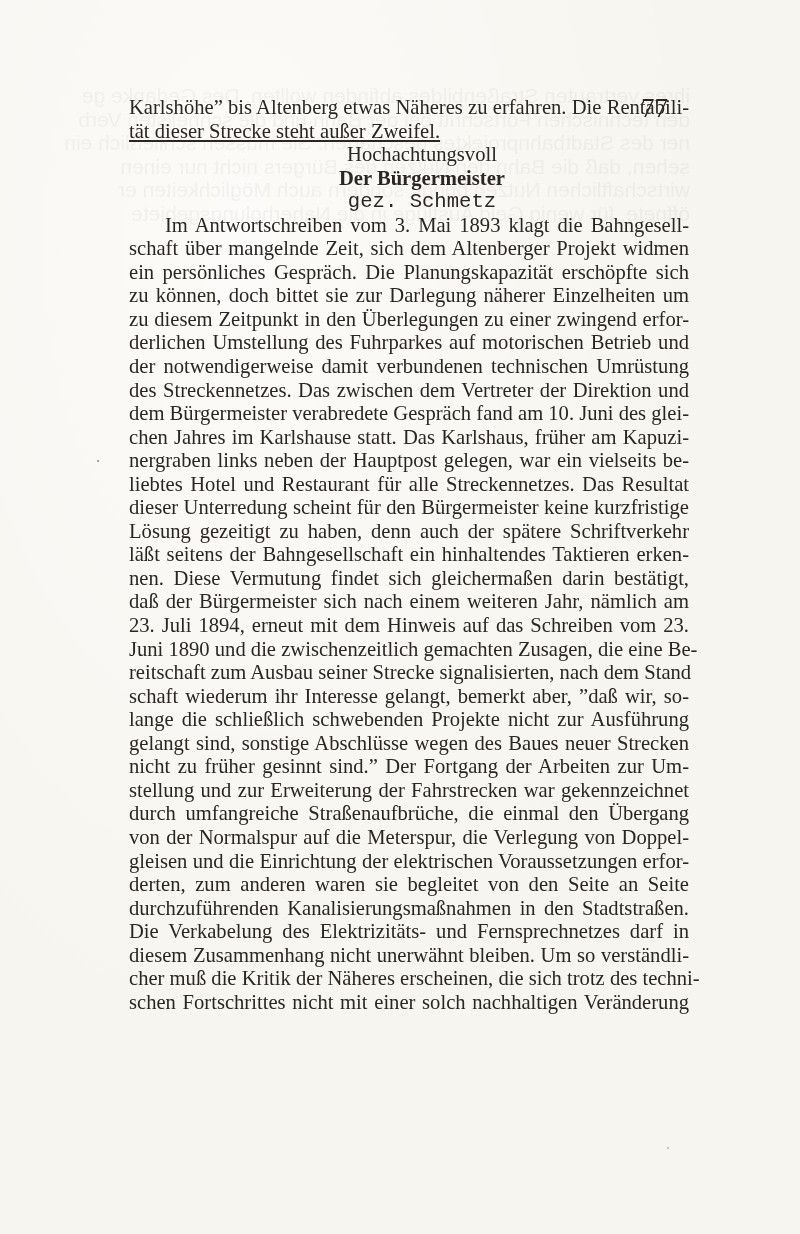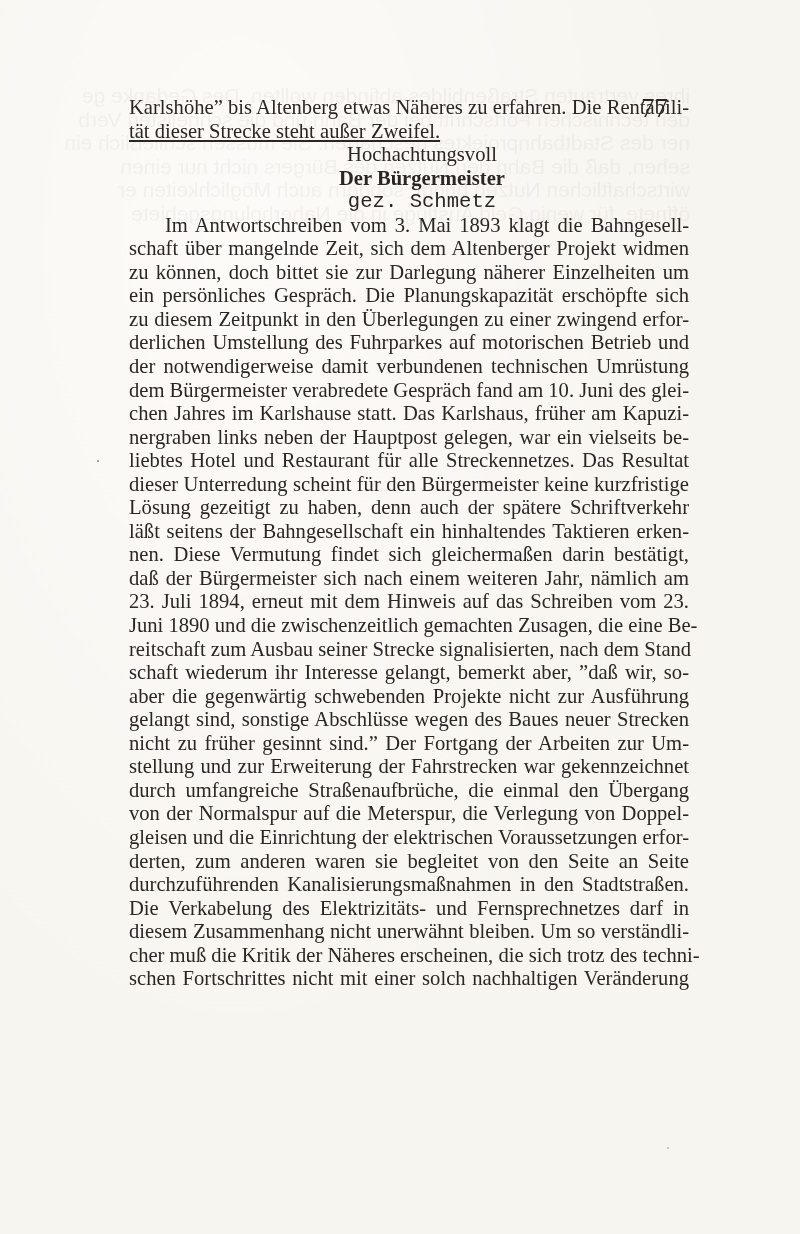--- a/index.html
+++ b/index.html
@@ -113,39 +113,40 @@
     <span class="line">Karlshöhe” bis Altenberg etwas Näheres zu erfahren. Die Rentabili-</span>
     <span class="line last">tät dieser Strecke steht außer Zweifel.</span>
 
     <span class="line center signoff-1">Hochachtungsvoll</span>
     <span class="line center signoff-2">Der Bürgermeister</span>
     <span class="line center signoff-3">gez. Schmetz</span>
 
     <div>
       <span class="line indent">Im Antwortschreiben vom 3. Mai 1893 klagt die Bahngesell-</span>
       <span class="line">schaft über mangelnde Zeit, sich dem Altenberger Projekt widmen</span>
+      <span class="line">ein persönliches Gespräch. Die Planungskapazität erschöpfte sich</span>
       <span class="line">zu können, doch bittet sie zur Darlegung näherer Einzelheiten um</span>
-      <span class="line">ein persönliches Gespräch. Die Planungskapazität erschöpfte sich</span>
       <span class="line">zu diesem Zeitpunkt in den Überlegungen zu einer zwingend erfor-</span>
       <span class="line">derlichen Umstellung des Fuhrparkes auf motorischen Betrieb und</span>
       <span class="line">der notwendigerweise damit verbundenen technischen Umrüstung</span>
+      <span class="line">des Streckennetzes. Das zwischen dem Vertreter der Direktion und</span>
       <span class="line">dem Bürgermeister verabredete Gespräch fand am 10. Juni des glei-</span>
       <span class="line">chen Jahres im Karlshause statt. Das Karlshaus, früher am Kapuzi-</span>
       <span class="line">nergraben links neben der Hauptpost gelegen, war ein vielseits be-</span>
       <span class="line">liebtes Hotel und Restaurant für alle Streckennetzes. Das Resultat</span>
       <span class="line">dieser Unterredung scheint für den Bürgermeister keine kurzfristige</span>
       <span class="line">Lösung gezeitigt zu haben, denn auch der spätere Schriftverkehr</span>
       <span class="line">läßt seitens der Bahngesellschaft ein hinhaltendes Taktieren erken-</span>
       <span class="line">nen. Diese Vermutung findet sich gleichermaßen darin bestätigt,</span>
       <span class="line">daß der Bürgermeister sich nach einem weiteren Jahr, nämlich am</span>
       <span class="line">23. Juli 1894, erneut mit dem Hinweis auf das Schreiben vom 23.</span>
       <span class="line">Juni 1890 und die zwischenzeitlich gemachten Zusagen, die eine Be-</span>
       <span class="line">reitschaft zum Ausbau seiner Strecke signalisierten, nach dem Stand</span>
       <span class="line">schaft wiederum ihr Interesse gelangt, bemerkt aber, ”daß wir, so-</span>
-      <span class="line">aber die gegenwärtig schwebenden Projekte nicht zur Ausführung</span>
+      <span class="line">lange die schließlich schwebenden Projekte nicht zur Ausführung</span>
       <span class="line">gelangt sind, sonstige Abschlüsse wegen des Baues neuer Strecken</span>
       <span class="line">nicht zu früher gesinnt sind.” Der Fortgang der Arbeiten zur Um-</span>
       <span class="line">stellung und zur Erweiterung der Fahrstrecken war gekennzeichnet</span>
       <span class="line">durch umfangreiche Straßenaufbrüche, die einmal den Übergang</span>
       <span class="line">von der Normalspur auf die Meterspur, die Verlegung von Doppel-</span>
       <span class="line">gleisen und die Einrichtung der elektrischen Voraussetzungen erfor-</span>
       <span class="line">derten, zum anderen waren sie begleitet von den Seite an Seite</span>
       <span class="line">durchzuführenden Kanalisierungsmaßnahmen in den Stadtstraßen.</span>
       <span class="line">Die Verkabelung des Elektrizitäts- und Fernsprechnetzes darf in</span>
       <span class="line">diesem Zusammenhang nicht unerwähnt bleiben. Um so verständli-</span>

